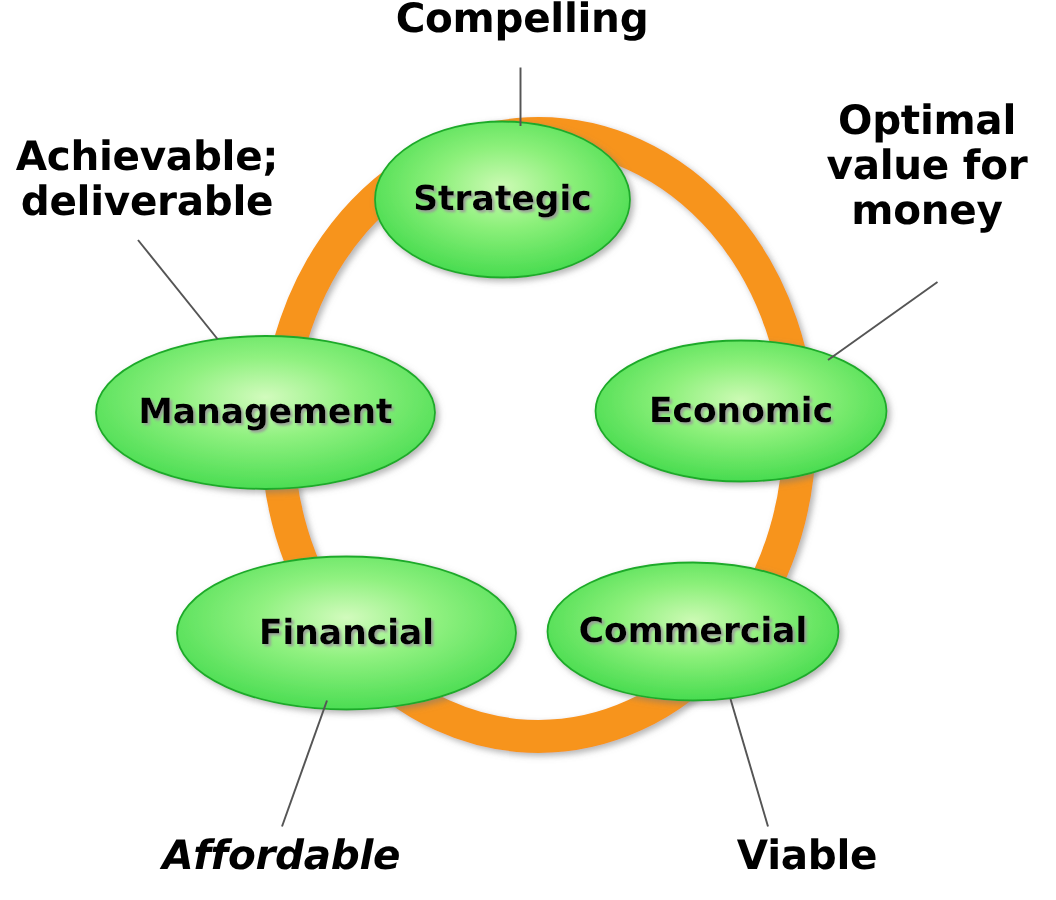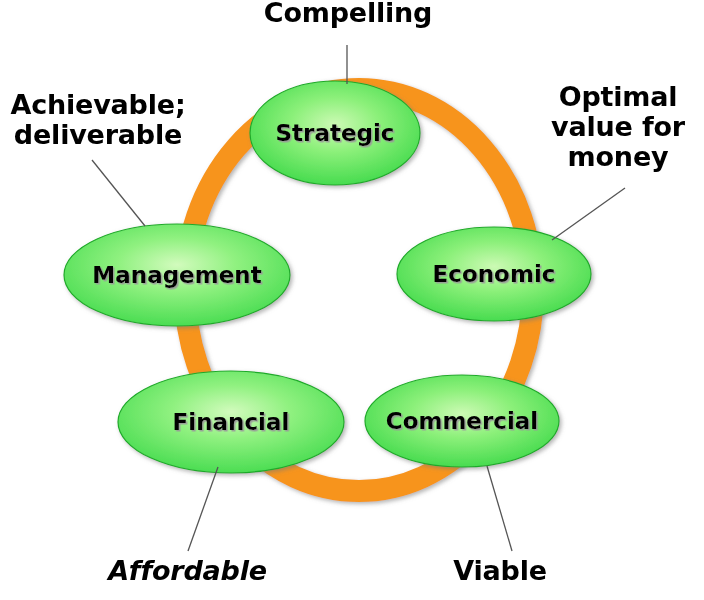--- a/index.html
+++ b/index.html
@@ -100,24 +100,24 @@
       <line x1="347" y1="45" x2="347" y2="84"></line>
       <line x1="625" y1="188" x2="552" y2="240"></line>
       <line x1="512" y1="551" x2="487" y2="466"></line>
       <line x1="188" y1="551" x2="218" y2="467"></line>
       <line x1="92" y1="160" x2="145" y2="226"></line>
     </g>
   </svg>
 
   <div class="annot-text annot-center" style="left:248px; top:-2px; width:200px;">Compelling</div>
 
-  <div class="annot-text annot-center" style="left:532px; top:82px; width:172px;text-align:center;">Optimal
+  <div class="annot-text annot-center" style="left:532px; top:66px; width:172px;text-align:center;">Optimal
 value for
 money</div>
 
-  <div class="annot-text annot-center" style="left:420px; top:556px; width:160px;">Viable</div>
+  <div class="annot-text annot-center" style="left:458px; top:556px; width:160px;">Viable</div>
 
   <div class="annot-text annot-center" style="left:85px; top:556px; width:205px;font-style:italic;">Affordable</div>
 
   <div class="annot-text annot-center" style="left:0px; top:90px; width:196px;">Achievable;
 deliverable</div>
 
 </div>
 
 </body></html>

